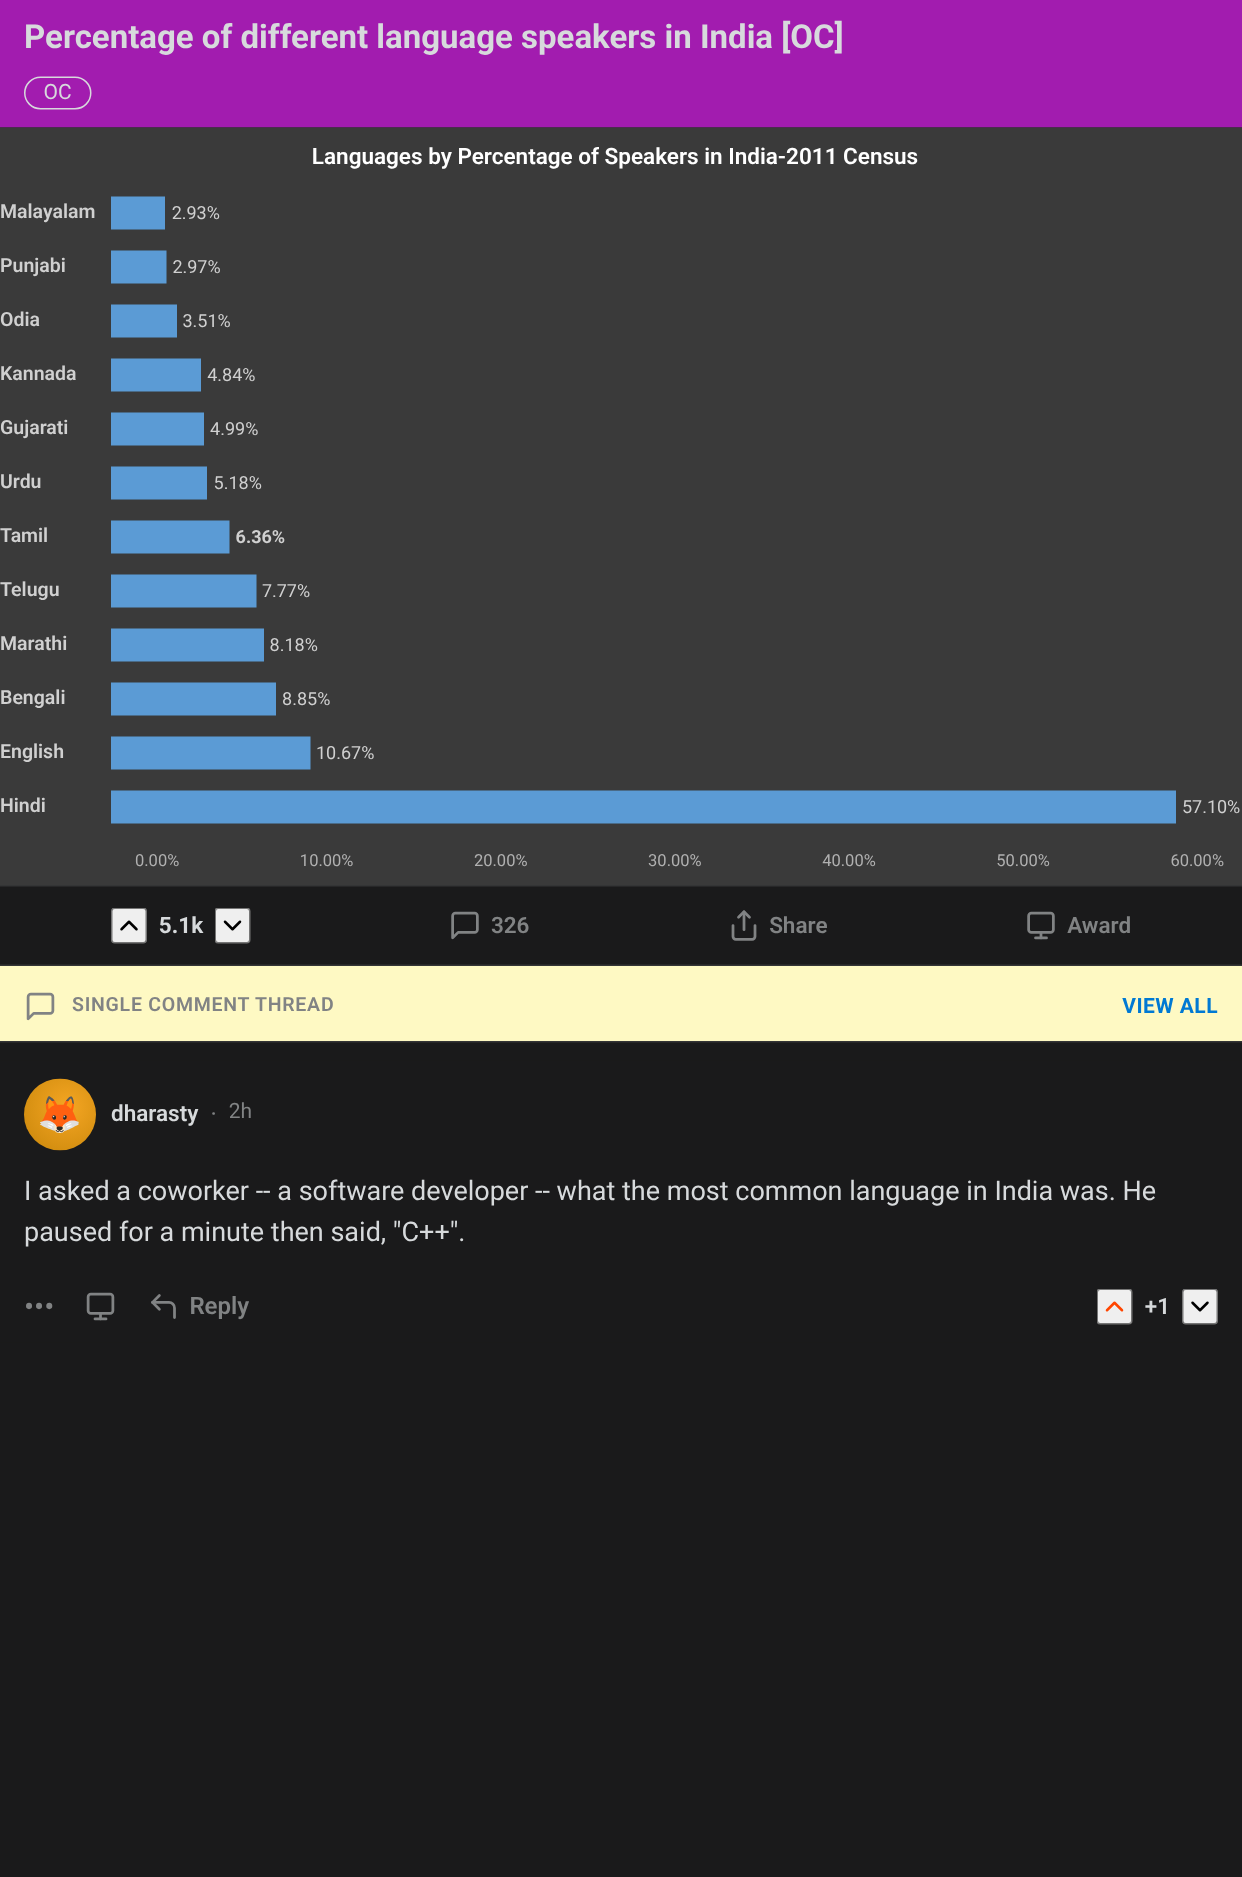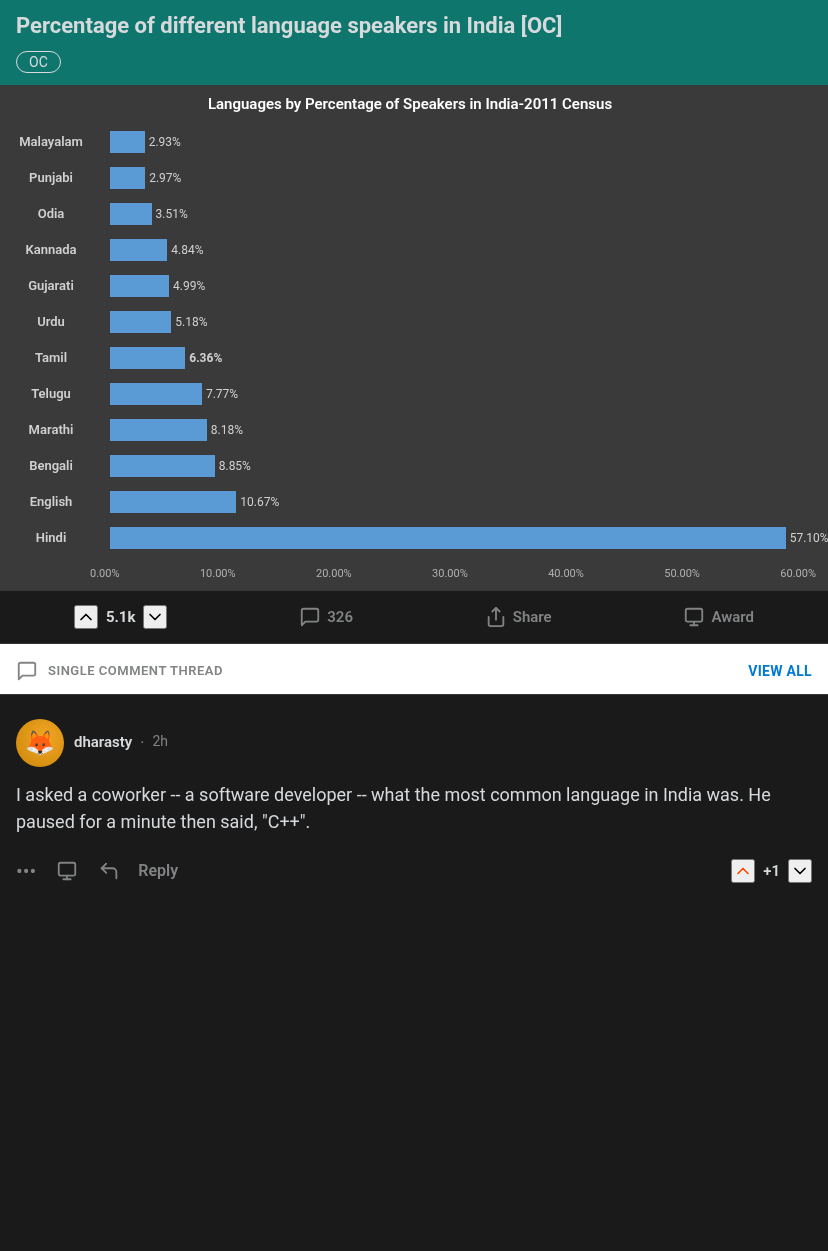--- a/index.html
+++ b/index.html
@@ -4,21 +4,21 @@
   <style>
     * { margin: 0; padding: 0; box-sizing: border-box; }
     body {
       background-color: #1a1a1b;
       color: #d7dadc;
       font-family: -apple-system, BlinkMacSystemFont, 'Segoe UI', Roboto, sans-serif;
       width: 828px;
       min-height: 1251px;
     }
     .post-container {
-      background: #0f766e;
+      background: #a21caf;
       padding: 12px 16px 0 16px;
     }
     .post-title {
       color: #d7dadc;
       font-size: 22px;
       font-weight: 700;
       line-height: 1.3;
       margin-bottom: 10px;
     }
     .flair-tag {
@@ -48,22 +48,22 @@
       flex-direction: column;
       padding-left: 0;
     }
     .bar-row {
       display: flex;
       align-items: center;
       margin-bottom: 6px;
       height: 30px;
     }
     .bar-label {
-      width: 110px;
-      text-align: center;
+      width: 74px;
+      text-align: left;
       padding-right: 8px;
       font-size: 13px;
       color: #d0d0d0;
       font-weight: 600;
       flex-shrink: 0;
     }
     .bar-track {
       flex: 1;
       position: relative;
       height: 22px;
@@ -128,21 +128,21 @@
       height: 24px;
       display: flex;
       align-items: center;
       justify-content: center;
     }
     .thread-header {
       display: flex;
       align-items: center;
       justify-content: space-between;
       padding: 16px 16px 12px 16px;
-      background: #ffffff;
+      background: #fef9c3;
     }
     .thread-label {
       display: flex;
       align-items: center;
       gap: 10px;
       color: #818384;
       font-size: 13px;
       font-weight: 600;
       letter-spacing: 0.5px;
     }
@@ -222,21 +222,21 @@
     }
     .award-btn {
       display: flex;
       align-items: center;
       gap: 6px;
       color: #818384;
     }
     .reply-btn {
       display: flex;
       align-items: center;
-      gap: 18px;
+      gap: 6px;
       color: #818384;
       font-size: 16px;
       font-weight: 600;
     }
     .comment-vote-section {
       display: flex;
       align-items: center;
       gap: 8px;
     }
     .upvote-orange {

